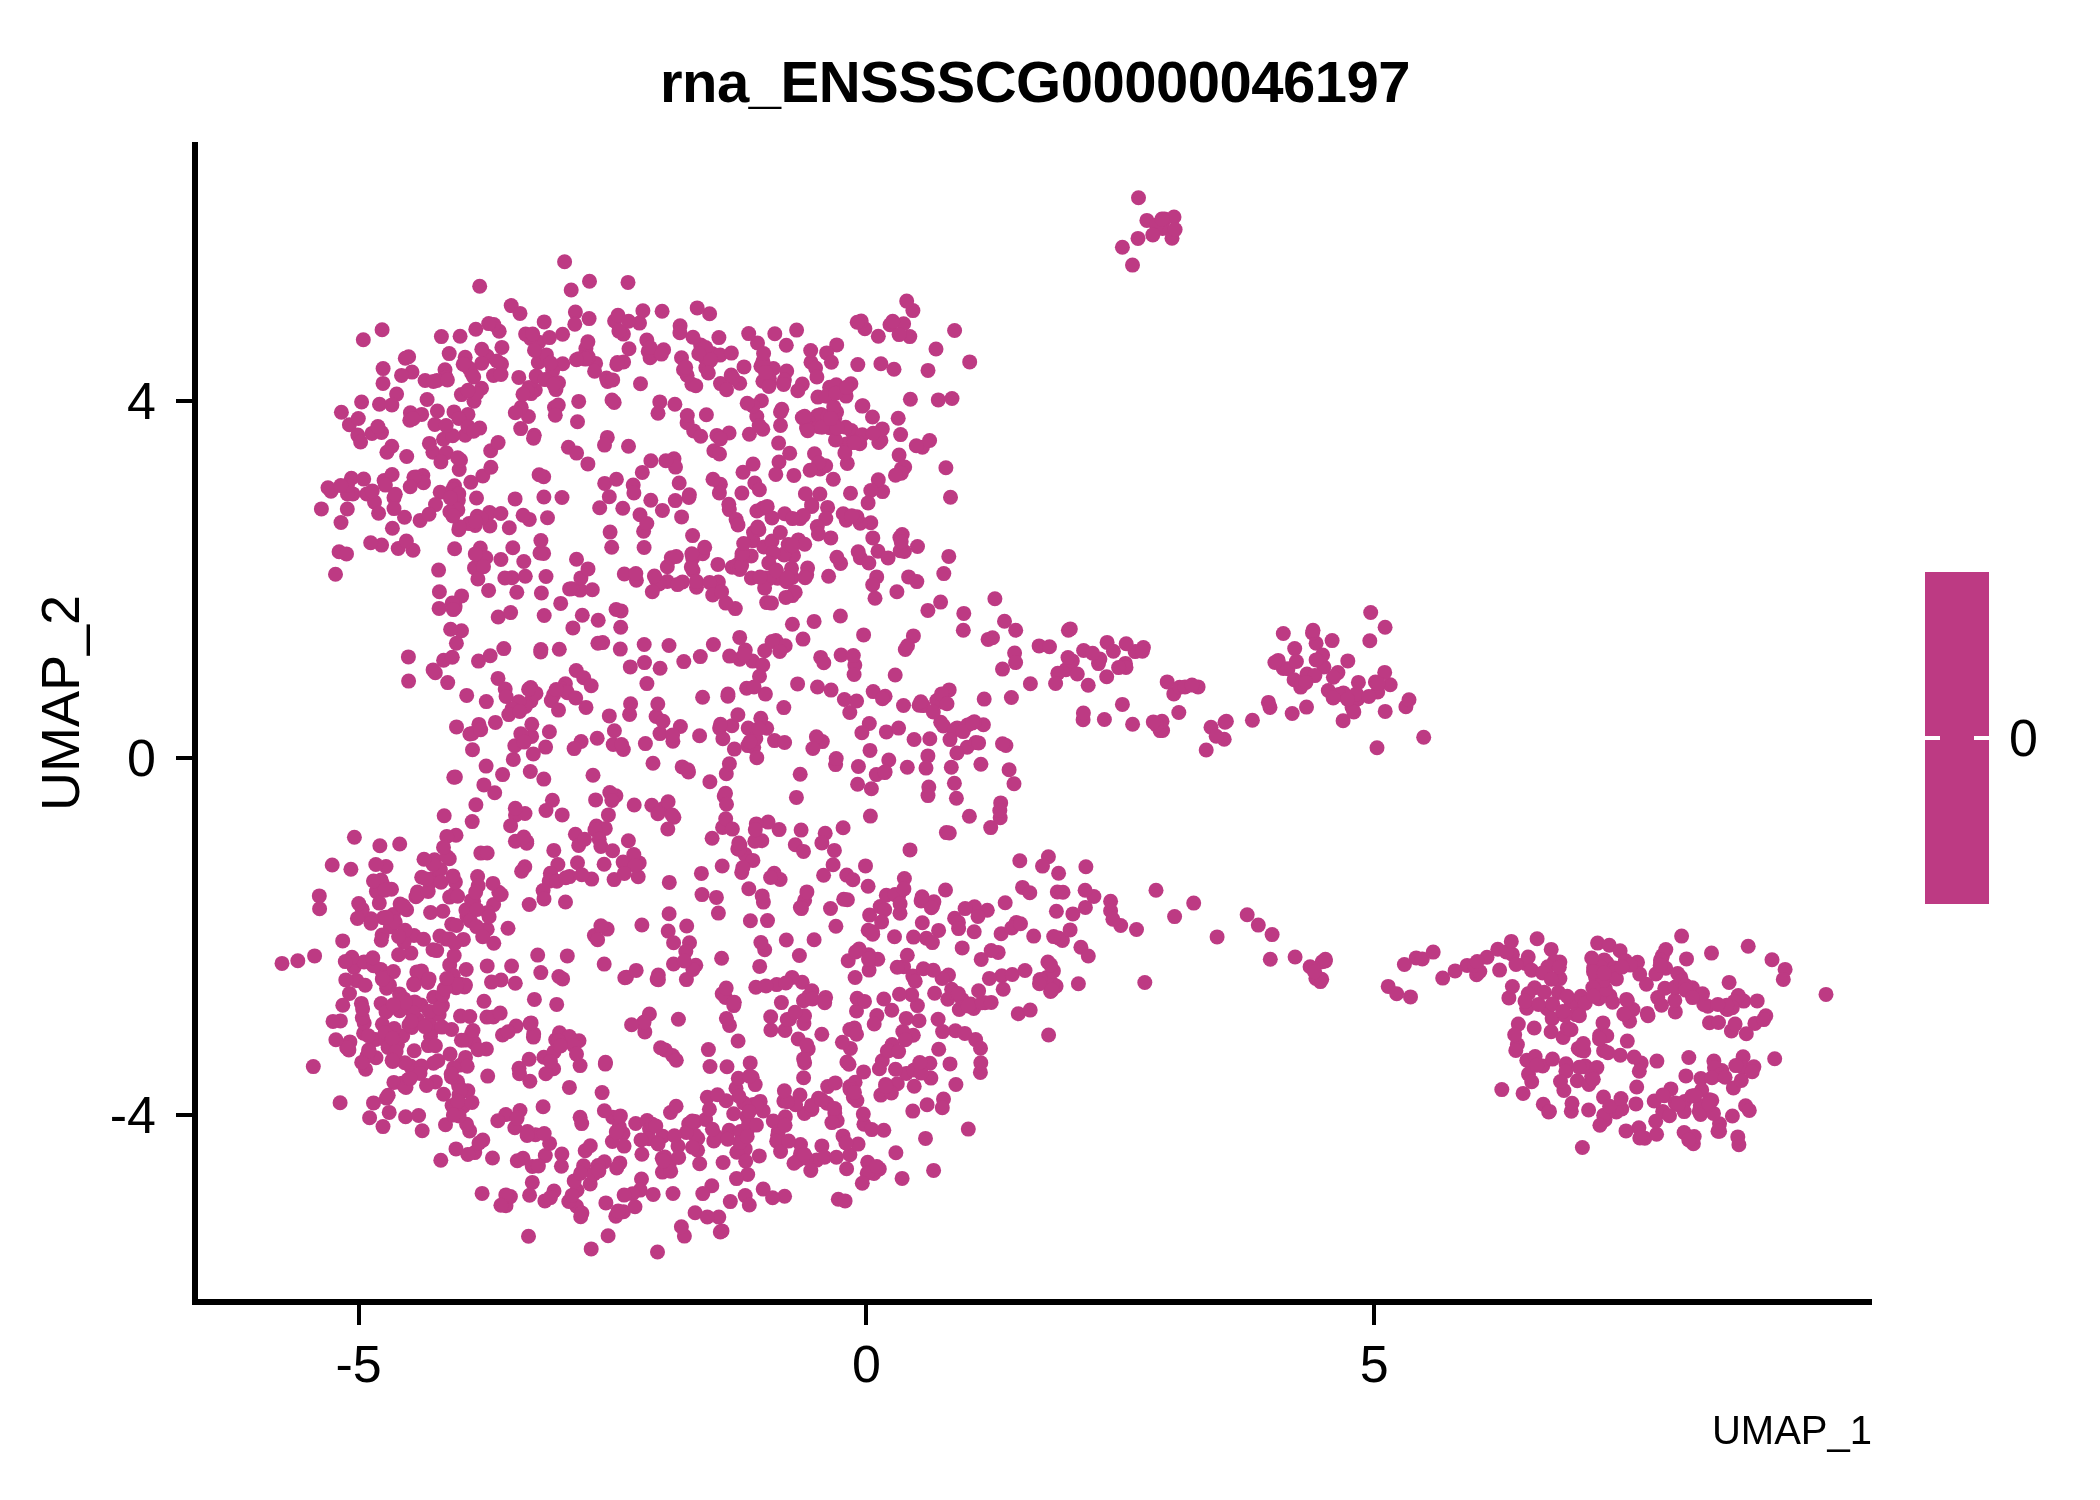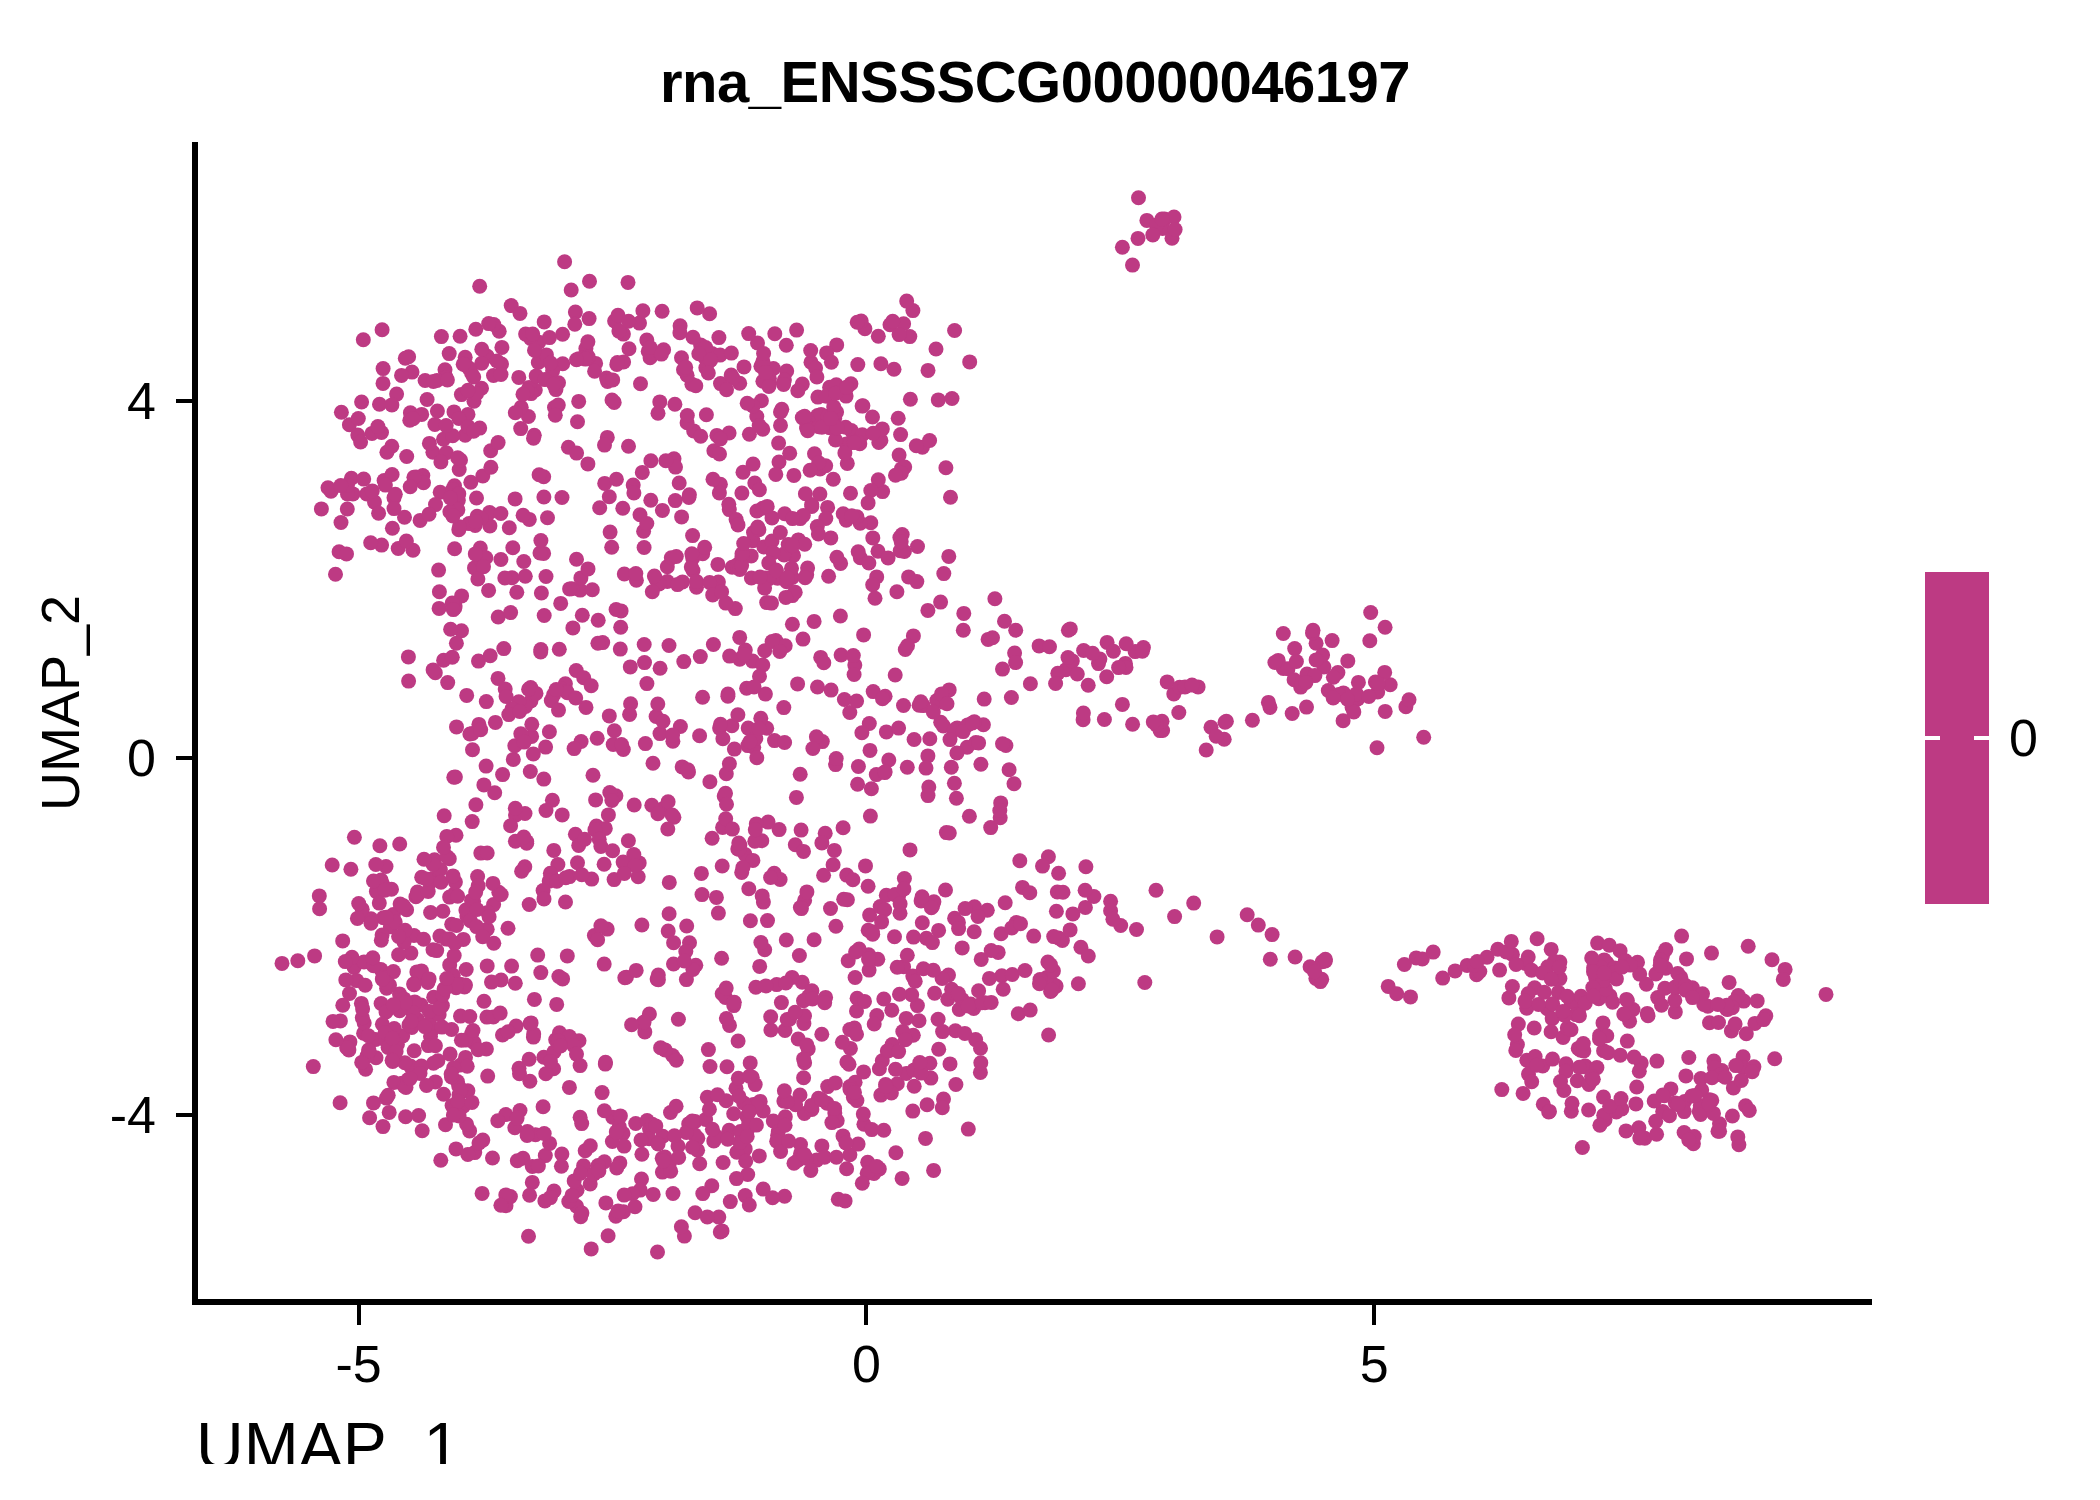--- a/index.html
+++ b/index.html
@@ -79,22 +79,22 @@
     font-size: 52px;
     color: #000000;
     line-height: 56px;
     white-space: nowrap;
   }
   #axis-x-title {
     position: absolute;
     left: 196px;
     top: 1408px;
     width: 1676px;
-    text-align: left;
-    font-size: 66px;
+    text-align: right;
+    font-size: 40px;
     color: #000000;
     white-space: nowrap;
   }
   #axis-y-title {
     position: absolute;
     left: -240px;
     top: 672px;
     width: 600px;
     text-align: center;
     font-size: 54px;

